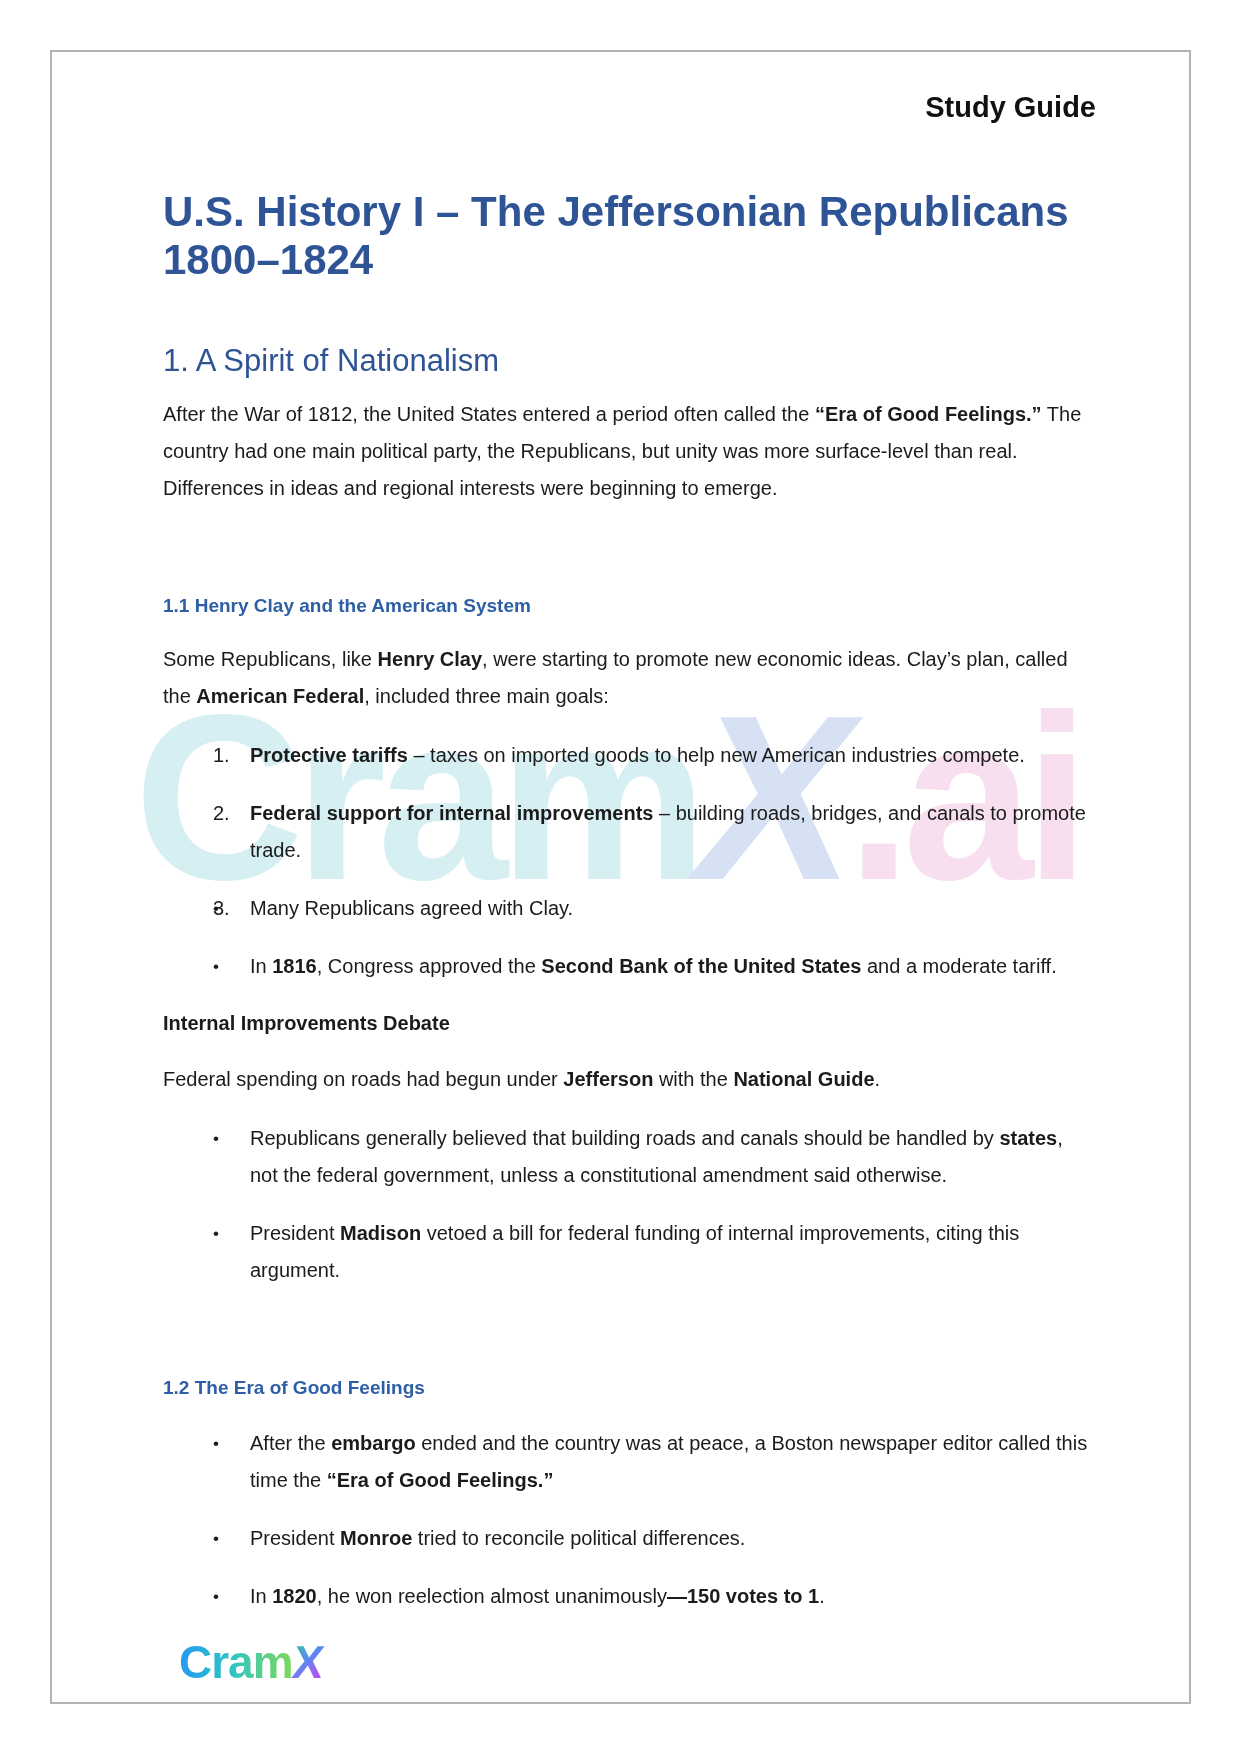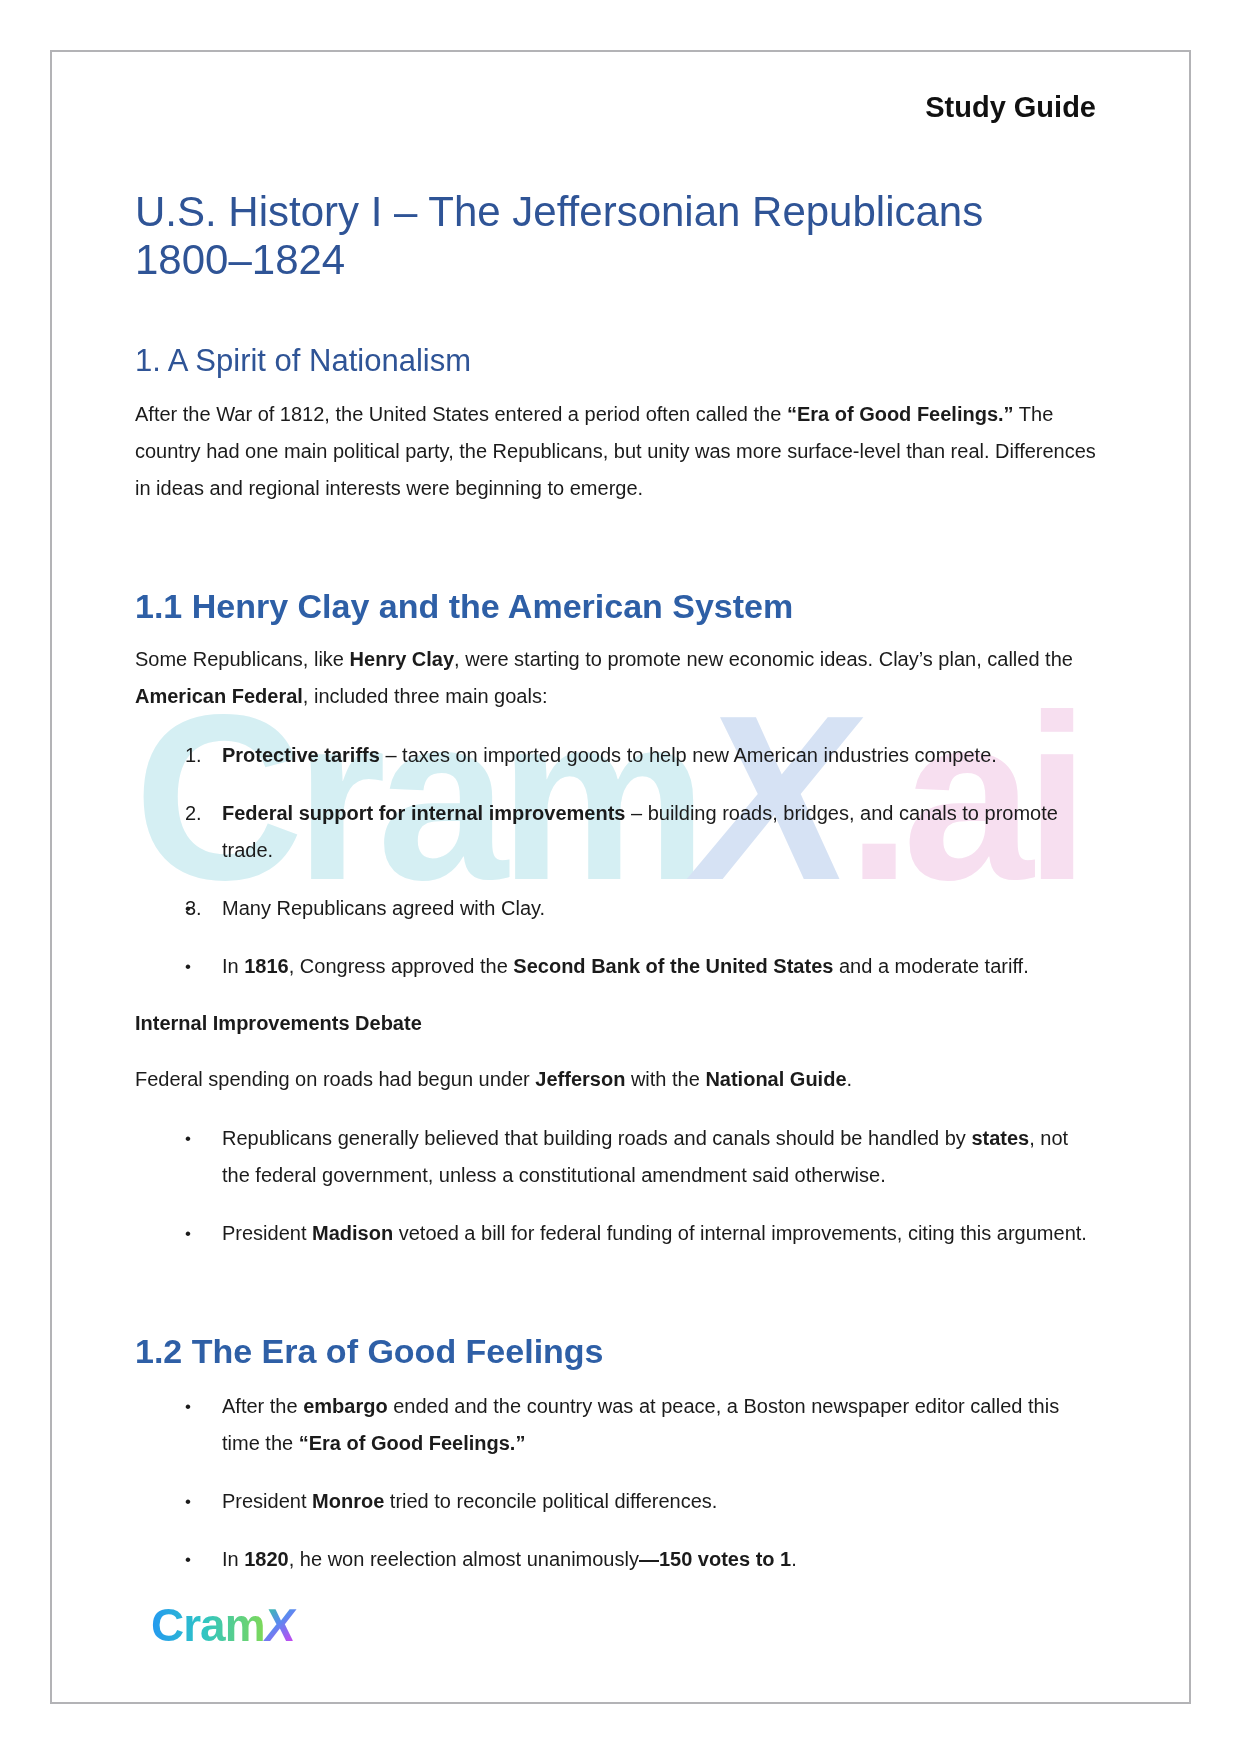--- a/index.html
+++ b/index.html
@@ -43,47 +43,47 @@
   .watermark .wm-x {
     color: #d6e2f4;
     display: inline-block;
     transform: skewX(-10deg);
   }
   .watermark .wm-ai { color: #f7dff0; }
   
   .content {
     position: relative;
     z-index: 1;
-    padding: 0 93px 0 83px;
+    padding: 0 93px 0 111px;
   }
   .doc-header {
     margin-top: 38px;
     text-align: right;
     font-size: 29px;
     line-height: 34px;
     font-weight: bold;
     color: #111111;
   }
   .doc-title {
     margin-top: 64px;
     font-size: 42px;
     line-height: 48px;
-    font-weight: 400;
+    font-weight: 700;
     color: #2f5496;
   }
   .section-heading {
     margin-top: 58px;
     font-size: 31px;
     line-height: 38px;
     font-weight: 400;
     color: #2f5496;
   }
   .subsection-heading {
     margin-top: 82px;
-    font-size: 34px;
+    font-size: 19px;
     line-height: 34px;
     font-weight: 700;
     color: #2e5fa6;
   }
   .body-para {
     margin-top: 18px;
     font-size: 20px;
     line-height: 37px;
   }
   .body-para.first-after-h1 { margin-top: 16px; }

